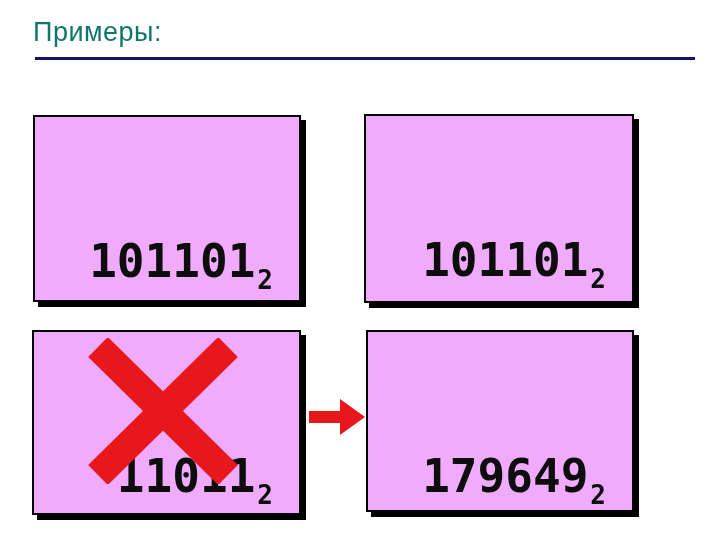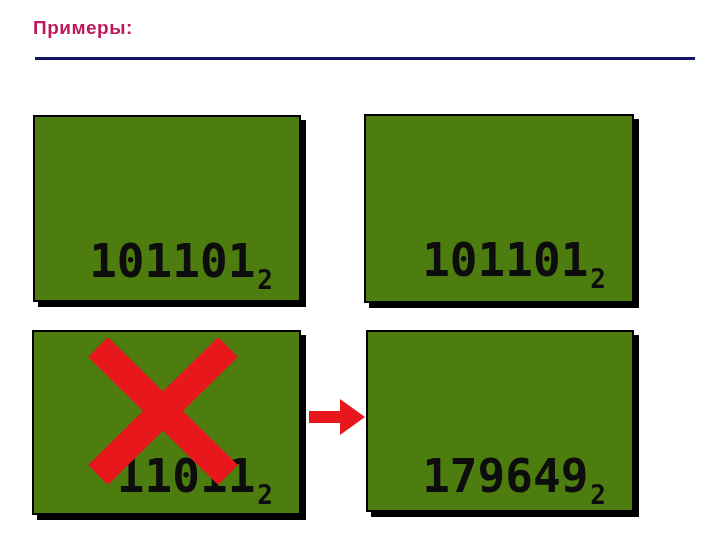--- a/index.html
+++ b/index.html
@@ -8,37 +8,37 @@
     width: 720px;
     height: 540px;
     background: #ffffff;
     overflow: hidden;
     font-family: "Liberation Sans", sans-serif;
   }
   .title {
     position: absolute;
     left: 33px;
     top: 17px;
-    font-size: 19px;
-    font-weight: bold;
-    color: #be185d;
+    font-size: 27px;
+    font-weight: normal;
+    color: #0f766e;
     letter-spacing: 0.5px;
   }
   .title-rule {
     position: absolute;
     left: 35px;
     top: 57px;
     width: 660px;
     height: 3px;
     background: #141464;
   }
   .box {
     position: absolute;
     box-sizing: border-box;
-    background: #4d7c0f;
+    background: #f0abfc;
     border: 2px solid #000000;
     box-shadow: 5px 5px 0 #000000;
     padding: 12px 26px 0 18px;
     text-align: right;
     font-family: "DejaVu Sans Mono", "Liberation Mono", monospace;
     font-weight: bold;
     font-size: 46px;
     line-height: 53px;
     color: #0d0d0d;
     white-space: pre;

